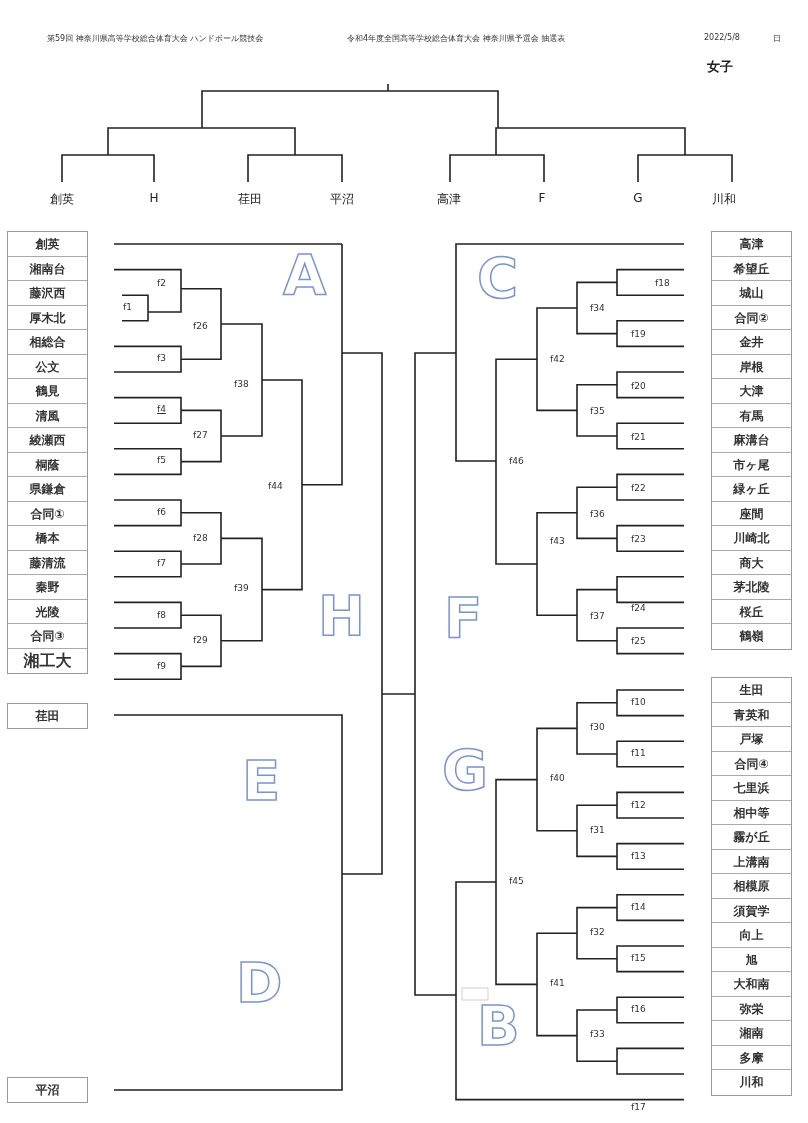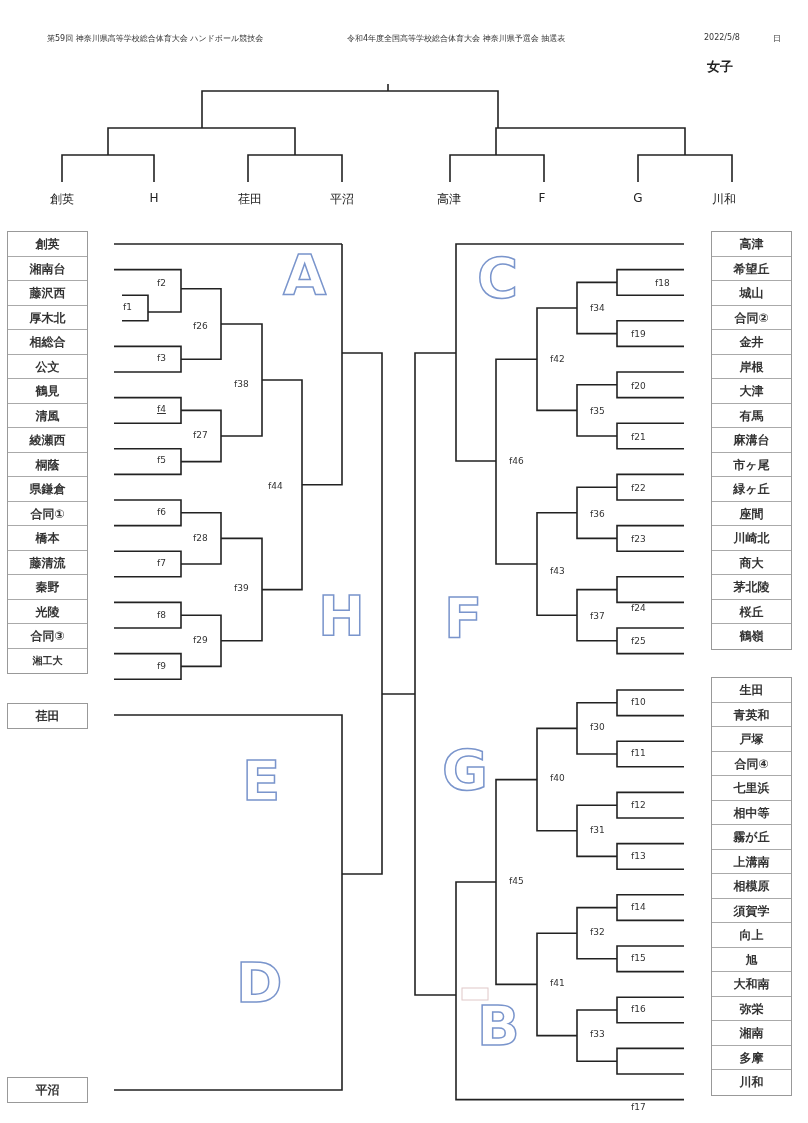--- a/index.html
+++ b/index.html
@@ -5,21 +5,21 @@
   html, body { margin: 0; padding: 0; background: #ffffff; }
   body { width: 808px; height: 1123px; position: relative; overflow: hidden;
          font-family: "DejaVu Sans", sans-serif; color: #222; }
   .hdr { position: absolute; top: 33px; font-size: 8px; color: #333; white-space: nowrap; }
   .gender { position: absolute; left: 707px; top: 58px; font-size: 13px; font-weight: bold; color: #222; }
   .top-label { position: absolute; top: 191px; font-size: 12px; width: 40px; text-align: center; color: #222; }
   .team-col { position: absolute; width: 79px; border: 1px solid #999; background:#fff; }
   .team { height: 24.5px; line-height: 24.5px; text-align: center; font-size: 12px; font-weight: bold;
           border-bottom: 1px solid #aaa; color:#333; box-sizing: border-box; }
   .team:last-child { border-bottom: none; }
-  .team.small { font-size: 10px; }
+  .team.small { font-size: 16px; }
   .single { position: absolute; width: 79px; height: 24px; line-height: 24px; border: 1px solid #999;
             text-align: center; font-size: 12px; font-weight: bold; color:#333; background:#fff; }
   svg#lines { position: absolute; left: 0; top: 0; }
   .mlabel { position: absolute; font-size: 9px; color: #333; }
   .zone { position: absolute; font-size: 56px; font-weight: bold; color: #fff;
           -webkit-text-stroke: 1.5px #7a95cc; font-family: "DejaVu Sans", sans-serif; line-height: 1; }
 </style>
 </head>
 <body>
 
@@ -197,21 +197,21 @@
 <div class="mlabel" style="left:631px; top:432px;">f21</div>
 <div class="mlabel" style="left:631px; top:483px;">f22</div>
 <div class="mlabel" style="left:631px; top:534px;">f23</div>
 <div class="mlabel" style="left:631px; top:585px;margin-top:18px;">f24</div>
 <div class="mlabel" style="left:631px; top:636px;">f25</div>
 <div class="mlabel" style="left:590px; top:303px;">f34</div>
 <div class="mlabel" style="left:590px; top:406px;">f35</div>
 <div class="mlabel" style="left:590px; top:509px;">f36</div>
 <div class="mlabel" style="left:590px; top:611px;">f37</div>
 <div class="mlabel" style="left:550px; top:354px;">f42</div>
-<div class="mlabel" style="left:550px; top:566px;">f43</div>
+<div class="mlabel" style="left:550px; top:536px;">f43</div>
 <div class="mlabel" style="left:509px; top:456px;">f46</div>
 
 <div class="mlabel" style="left:631px; top:697px;">f10</div>
 <div class="mlabel" style="left:631px; top:748px;">f11</div>
 <div class="mlabel" style="left:631px; top:800px;">f12</div>
 <div class="mlabel" style="left:631px; top:851px;">f13</div>
 <div class="mlabel" style="left:631px; top:902px;">f14</div>
 <div class="mlabel" style="left:631px; top:953px;">f15</div>
 <div class="mlabel" style="left:631px; top:1004px;">f16</div>
 <div class="mlabel" style="left:631px; top:1055px;margin-top:47px;">f17</div>

